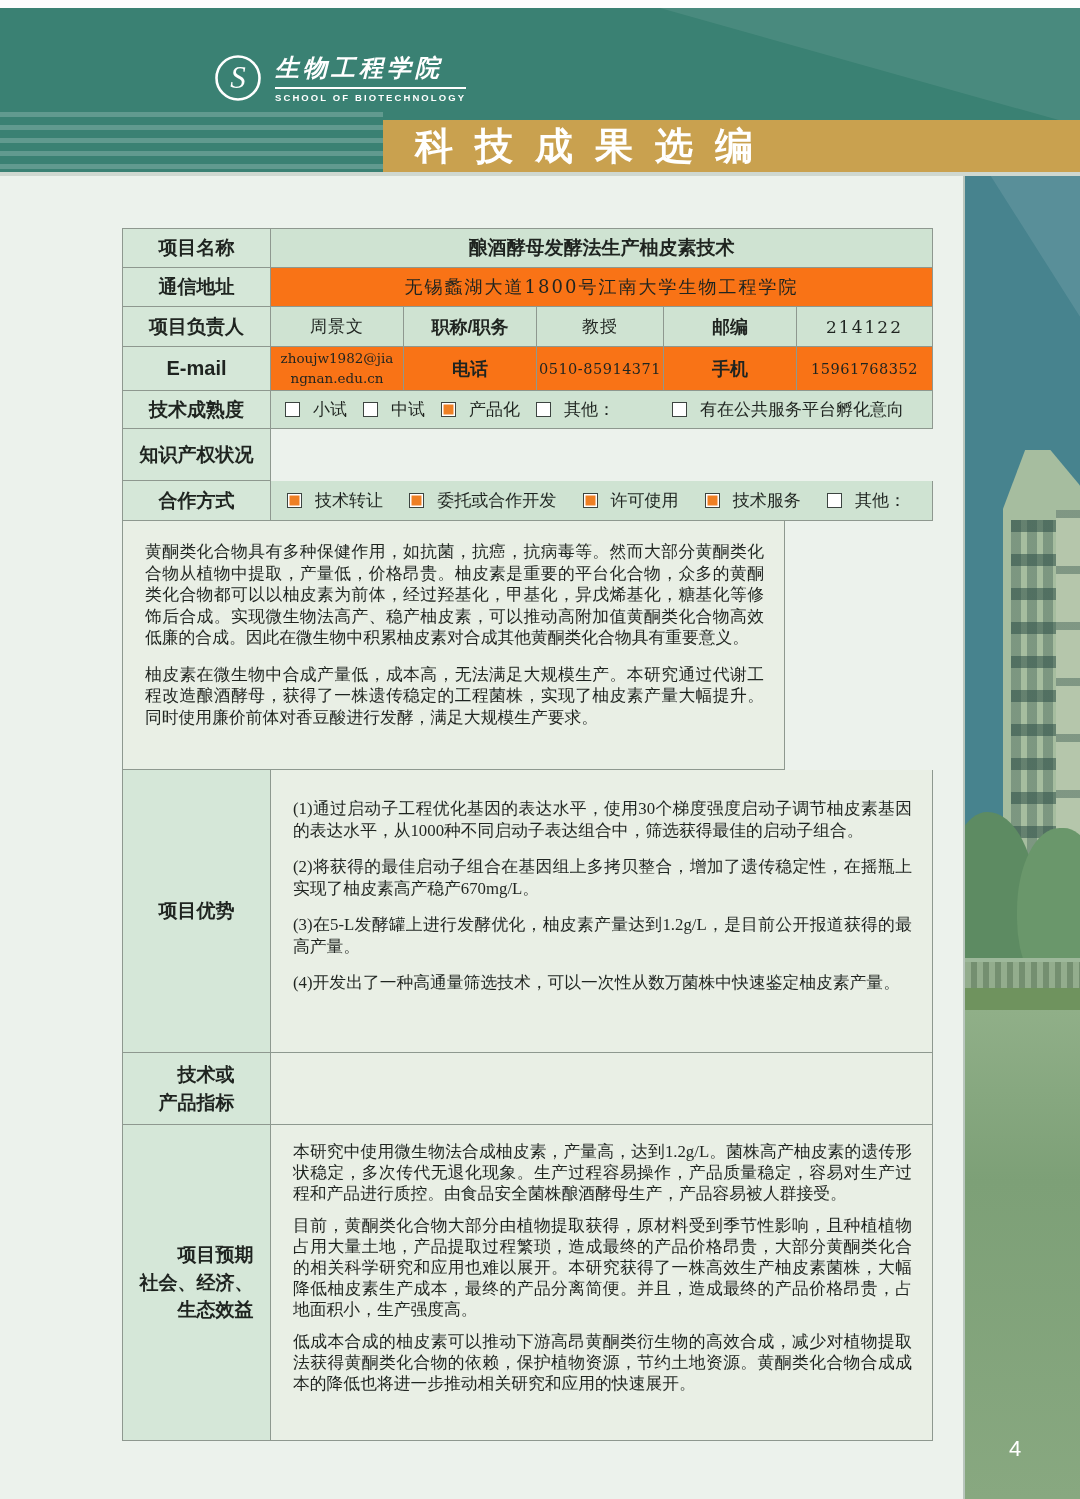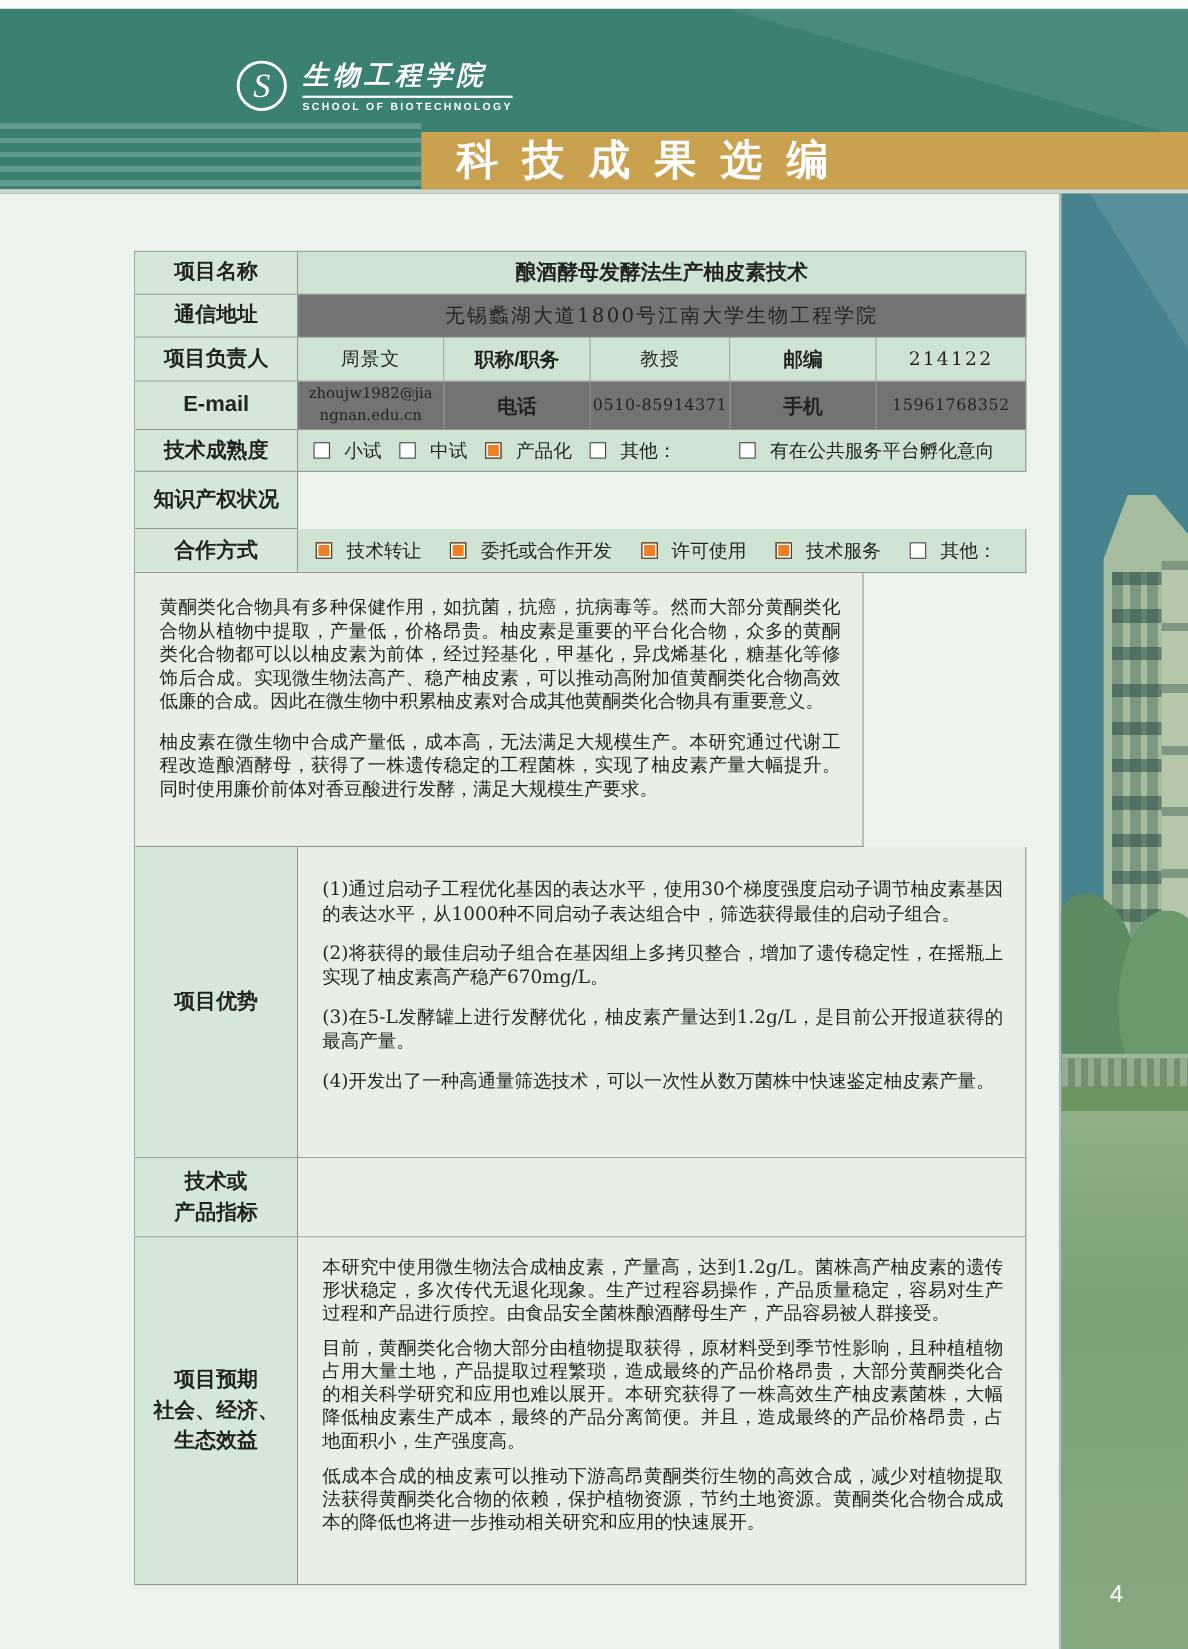--- a/index.html
+++ b/index.html
@@ -45,40 +45,40 @@
   .water{position:absolute;left:0;top:834px;width:117px;height:489px;
     background:linear-gradient(to bottom,#90af88,#7da077 35%,#88a880);}
   .page-number{position:absolute;left:0;top:1260px;width:100px;text-align:center;color:#ffffff;font-size:22px;}
 
   
   .form-table{position:absolute;left:122px;top:228px;width:810px;border-top:1px solid #8e988f;border-left:1px solid #8e988f;
     font-family:"Liberation Sans",sans-serif;color:#1f2420;}
   .row{display:flex;width:810px;}
   .cell{border-right:1px solid #8e988f;border-bottom:1px solid #8e988f;box-sizing:border-box;overflow:hidden;}
   .label-cell{width:148px;background:#d5e7d8;display:flex;align-items:center;justify-content:center;
-    font-weight:bold;font-size:19px;text-align:center;white-space:pre-line;line-height:1.45;}
+    font-weight:bold;font-size:19px;text-align:right;white-space:pre-line;line-height:1.45;}
   .green{background:#cfe3d2;}
-  .beige{background:#737373;}
+  .beige{background:#f97316;}
   .lightbg{background:#e9efe5;}
   .c2{width:133px;} .c3{width:133px;} .c4{width:127px;} .c5{width:133px;} .c6{width:136px;}
   .cmerge{width:662px;}
   .center{display:flex;align-items:center;justify-content:center;}
   .kai{font-family:"DejaVu Serif","Liberation Serif",serif;}
   .bold-label{font-weight:bold;font-size:18px;font-family:Liberation Sans, sans-serif;}
   .serif-val{font-size:17px;letter-spacing:1px;}
   .email-val{font-size:13.5px;line-height:1.45;width:118px;margin:0 auto;word-break:break-all;text-align:center;}
   .num-small{font-size:14.5px;letter-spacing:0.5px;}
 
   
   .cb-item{display:inline-flex;align-items:center;gap:13px;font-size:17px;}
   .cb{width:15px;height:15px;border:1.6px solid #3c4440;background:#ffffff;box-sizing:border-box;flex:none;}
   .cb[data-checked="true"]{background:#ee7f24;box-shadow:inset 0 0 0 1.5px #ffffff;}
 
   .opts-row{display:flex;align-items:center;padding:0 14px;}
-  .para-cell{padding:20px 20px 10px 22px;}
+  .para-cell{padding:20px 20px 10px 22px;font-family:Liberation Serif, serif;}
   .para{font-size:16.8px;line-height:21.5px;text-align:justify;margin:0 0 15px 0;}
   .tight .para{line-height:21px;margin-bottom:11px;}
 </style>
 </head>
 <body>
 
 <div class="top-white"></div>
 
 <div class="band">
   <div class="band-diagonal"></div>

